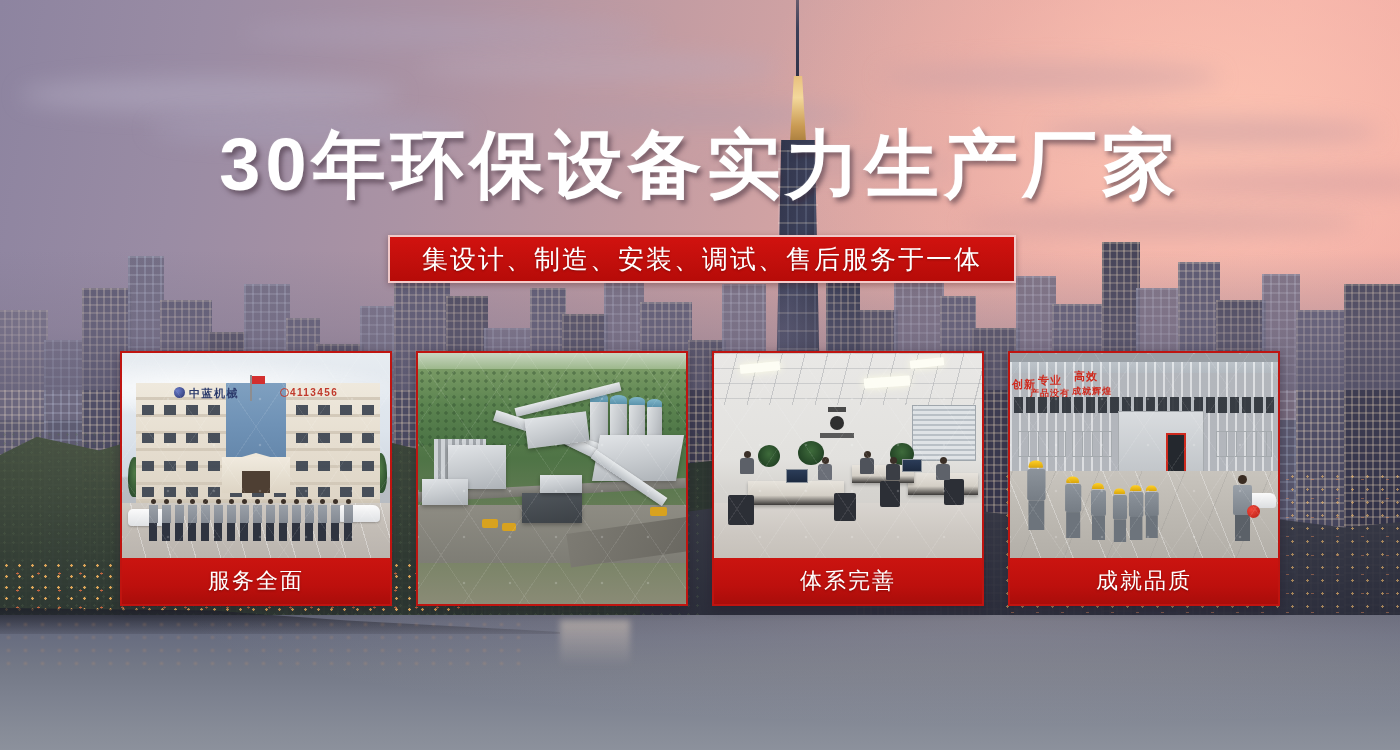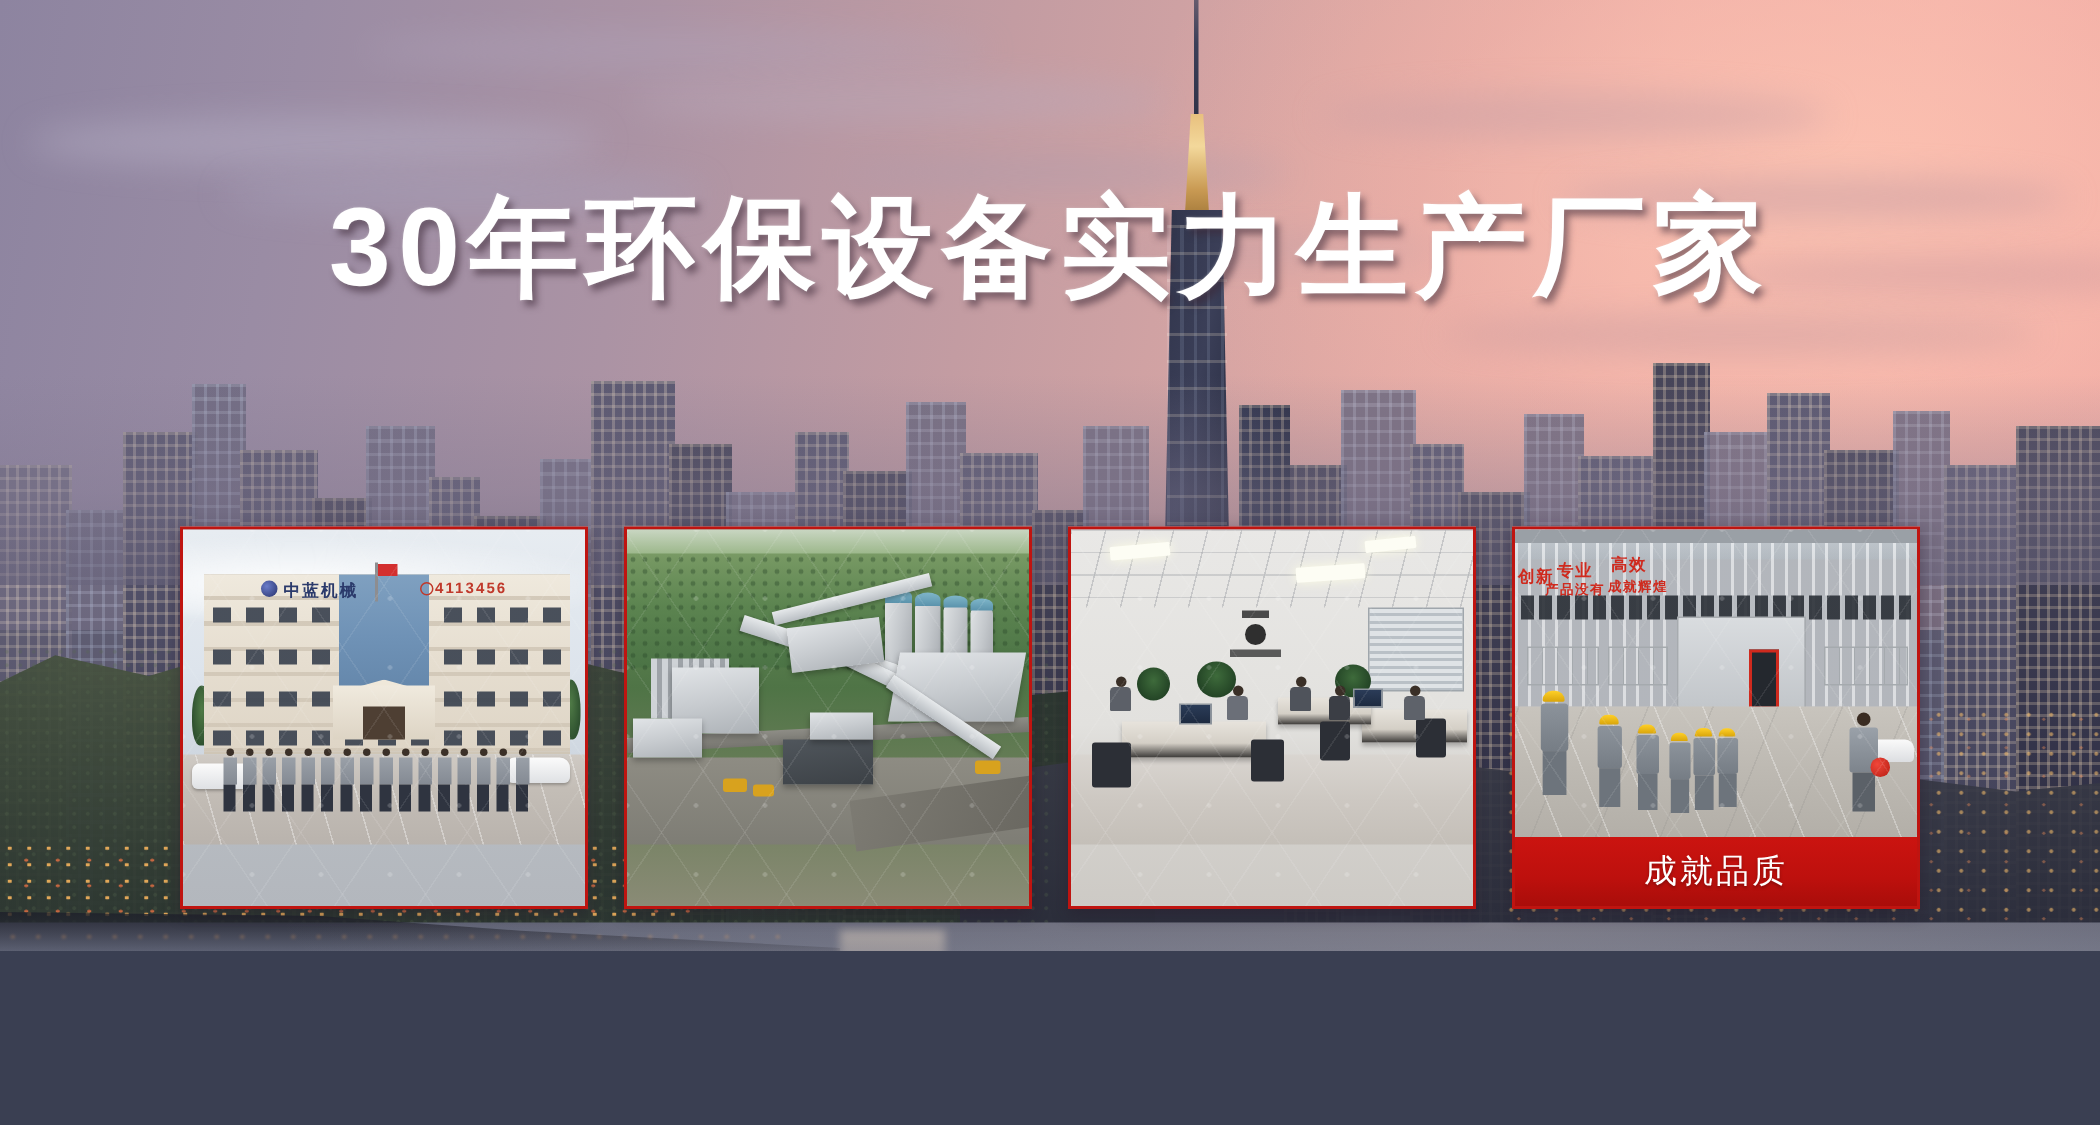--- a/index.html
+++ b/index.html
@@ -2,21 +2,21 @@
 <html><head>
 <meta charset="utf-8">
 <style>
   * { box-sizing: border-box; margin: 0; padding: 0; }
   html, body {
     width: 1400px; height: 750px;
     font-family: "Liberation Sans", "DejaVu Sans", sans-serif;
     overflow: hidden; background: #3a3f52;
   }
   #banner {
-    position: relative; width: 1400px; height: 634px; overflow: hidden;
+    position: relative; width: 1400px; height: 750px; overflow: hidden;
   }
 
   
   .sky {
     position: absolute; left: 0; top: 0; width: 1400px; height: 420px;
     background:
       linear-gradient(100deg,
         #8d84a0 0%, #9a8ca4 14%, #ab93a4 30%,
         #c39ca2 46%, #dba7a4 62%, #eeb2ab 76%,
         #f3b5ad 88%, #f0aea8 100%);
@@ -452,20 +452,23 @@
   <div class="lightsRight"></div>
 
   <div class="water"></div>
   <div class="water-shore"></div>
   <div class="water-refl"></div>
   <div class="water-streak"></div>
   <div class="water-sheen"></div>
 
   <div class="headline">30年环保设备实力生产厂家</div>
 
+  <div class="subbar">
+    <span>集设计、制造、安装、调试、售后服务于一体</span>
+  </div>
 
   <div class="cards">
 
     <div class="card">
       <div class="photo">
         <div class="p1-sky"></div>
         <div class="p1-cloud"></div>
         <div class="p1-tree" style="left:6px;  top:104px;"></div>
         <div class="p1-tree" style="left:252px; top:100px;"></div>
         <div class="p1-bld">
@@ -567,20 +570,21 @@
             </div>
           <div class="p1-person">
               <div class="p1-head"></div>
               <div class="p1-body"></div>
               <div class="p1-legs"></div>
             </div>
         </div>
         <div class="wm"></div>
         <div class="wm-dot"></div>
       </div>
+      <div class="cap">服务全面</div>
     </div>
 
     <div class="card">
       <div class="photo">
         <div class="p2-bg"></div>
         <div class="p2-forest"></div>
         <div class="p2-ftex"></div>
         <div class="p2-sky"></div>
         <div class="p2-road" style="left:0; top:132px; width:100%; height:10px; transform:rotate(-3deg);"></div>
         <div class="p2-yard"></div>
@@ -654,20 +658,21 @@
             <div class="p3-head"></div>
             <div class="p3-torso" style="background:#3b3e45;"></div>
           </div>
         <div class="p3-person" style="left:222px; top:104px;">
             <div class="p3-head"></div>
             <div class="p3-torso" style="background:#5e626a;"></div>
           </div>
         <div class="wm"></div>
         <div class="wm-dot"></div>
       </div>
+      <div class="cap">体系完善</div>
     </div>
 
     <div class="card">
       <div class="photo">
         <div class="p4-sky"></div>
         <div class="p4-wall"></div>
         <div class="p4-roofline"></div>
         <div class="p4-redsm" style="left:2px;  top:24px;">创新</div>
         <div class="p4-redsm" style="left:28px; top:20px;">专业</div>
         <div class="p4-redsm" style="left:64px; top:16px;">高效</div>

